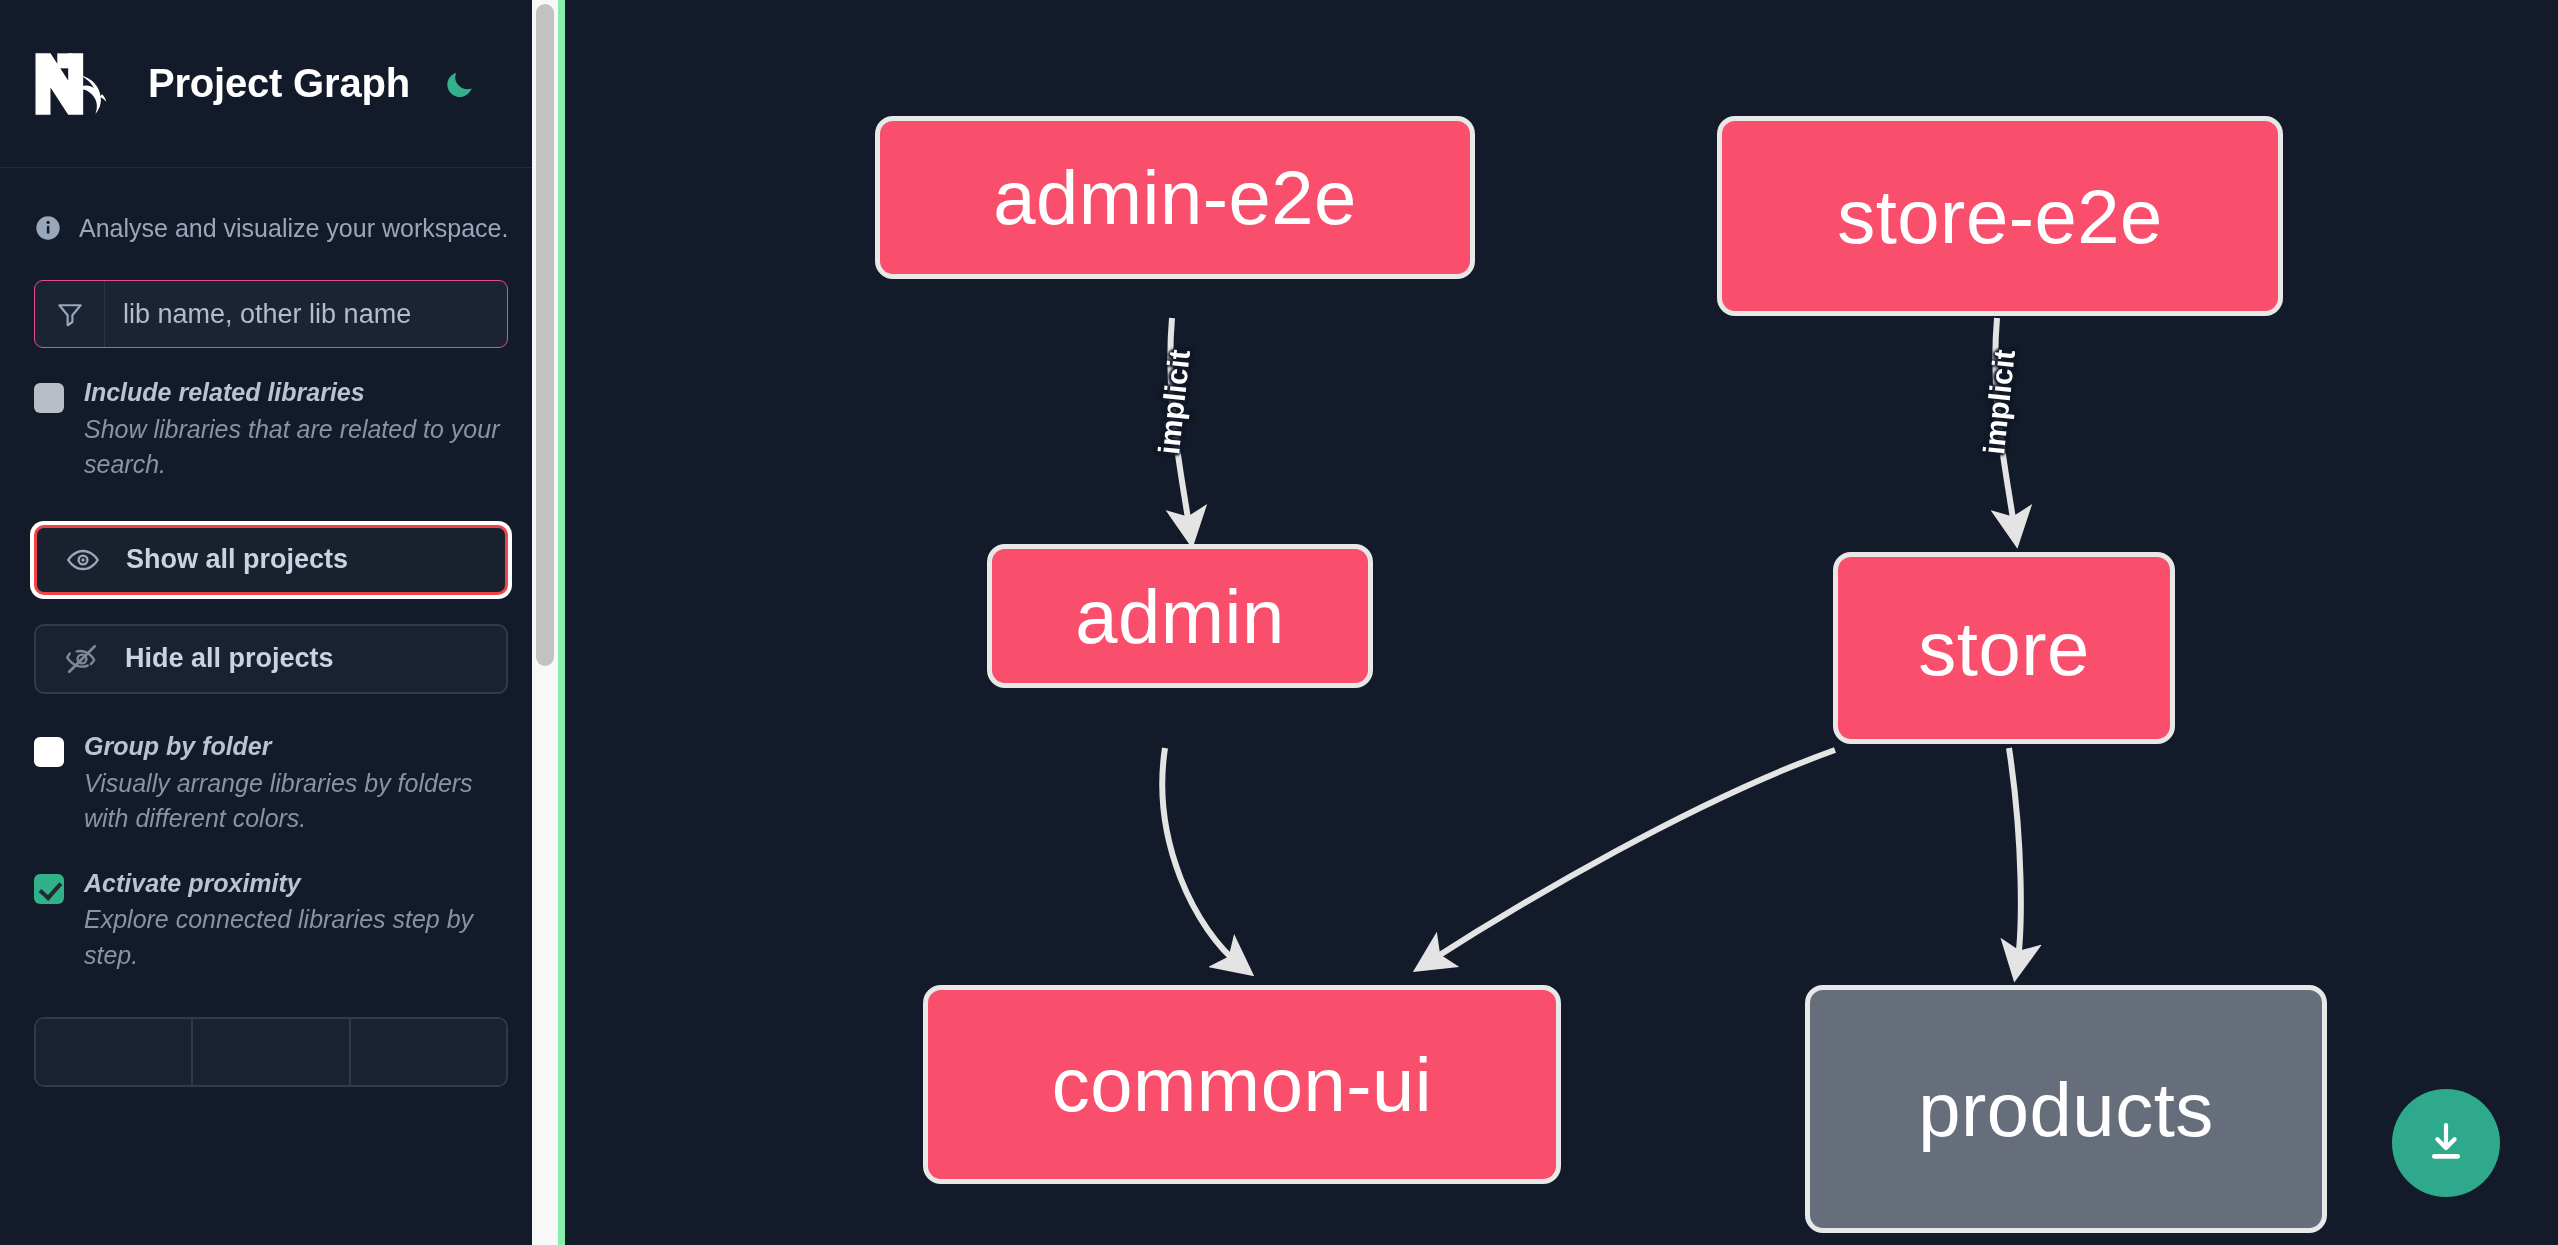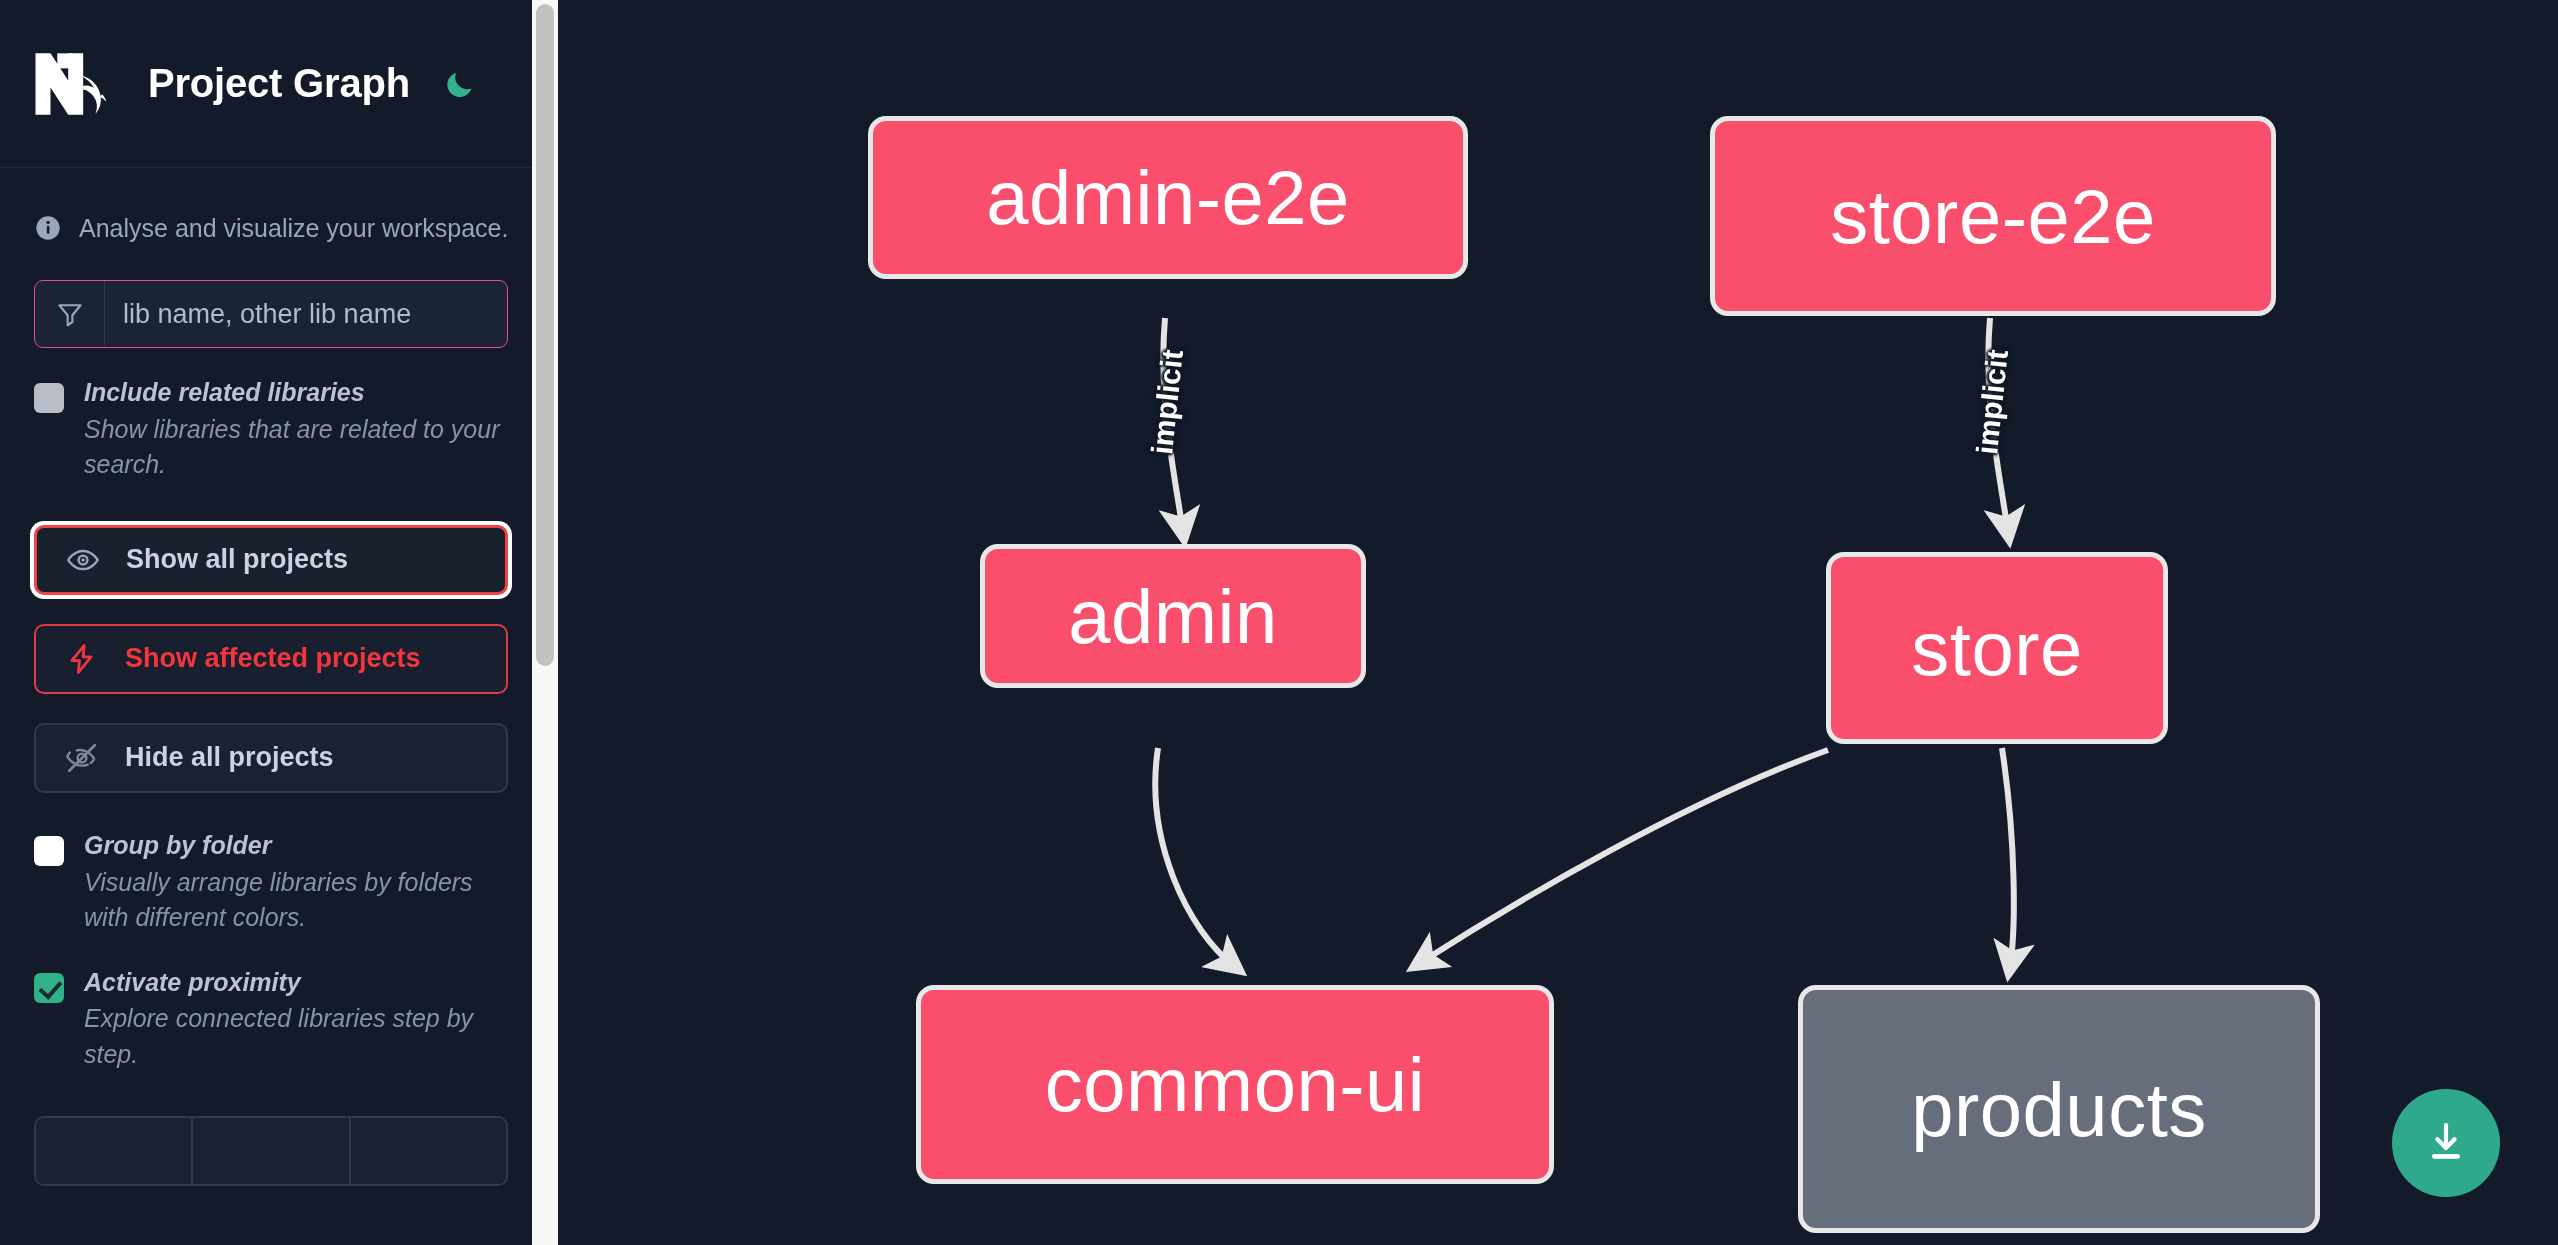--- a/index.html
+++ b/index.html
@@ -8,21 +8,22 @@
     margin: 0; padding: 0;
     width: 2558px; height: 1245px;
     overflow: hidden;
     background: #0f1623;
     font-family: "Liberation Sans", sans-serif;
   }
   #app {
     position: relative;
     width: 2558px; height: 1245px;
     display: flex;
-    background: #14b8a6;
+    background: #86efac;
+    gap: 7px;
   }
 
   
   .sidebar {
     position: relative;
     width: 558px;
     height: 1245px;
     background: #131a2a;
     flex: 0 0 558px;
     overflow: hidden;
@@ -326,28 +327,20 @@
             <span class="gicon">
               <svg viewBox="0 0 24 24" width="34" height="34" aria-hidden="true">
                 <path d="M1.6 12S5.4 5.6 12 5.6 22.4 12 22.4 12 18.6 18.4 12 18.4 1.6 12 1.6 12z" fill="none" stroke="#9aa7bb" stroke-width="1.7"></path>
                 <circle cx="12" cy="12" r="3.1" fill="none" stroke="#9aa7bb" stroke-width="1.7"></circle>
                 <circle cx="12" cy="12" r="1.2" fill="#9aa7bb"></circle>
               </svg>
             </span>
             <span>Show all projects</span>
           </div>
 
-          <div class="gbtn danger">
-            <span class="gicon">
-              <svg viewBox="0 0 24 24" width="34" height="34" aria-hidden="true">
-                <path d="M13.6 2.4 4.8 13.2h5.4L9.4 21.6l9-11.1h-5.6z" fill="none" stroke="#f4353e" stroke-width="1.9" stroke-linejoin="round"></path>
-              </svg>
-            </span>
-            <span>Show affected projects</span>
-          </div>
 
           <div class="gbtn neutral">
             <span class="gicon">
               <svg viewBox="0 0 24 24" width="34" height="34" aria-hidden="true">
                 <path d="M3.4 6.1C2.2 7.6 1.6 9 1.6 9S5.4 15.4 12 15.4c1.5 0 2.8-.3 4-.8M18.2 13.6c1.6-1.4 2.4-2.9 2.4-2.9S17.2 4.3 10.6 4.3c-.8 0-1.6.1-2.3.3" fill="none" stroke="#7d8798" stroke-width="1.7" stroke-linecap="round" transform="translate(0,2)"></path>
                 <circle cx="12" cy="12" r="3.1" fill="none" stroke="#7d8798" stroke-width="1.7"></circle>
                 <line x1="3" y1="21" x2="21" y2="3" stroke="#7d8798" stroke-width="1.9" stroke-linecap="round"></line>
               </svg>
             </span>
             <span>Hide all projects</span>

